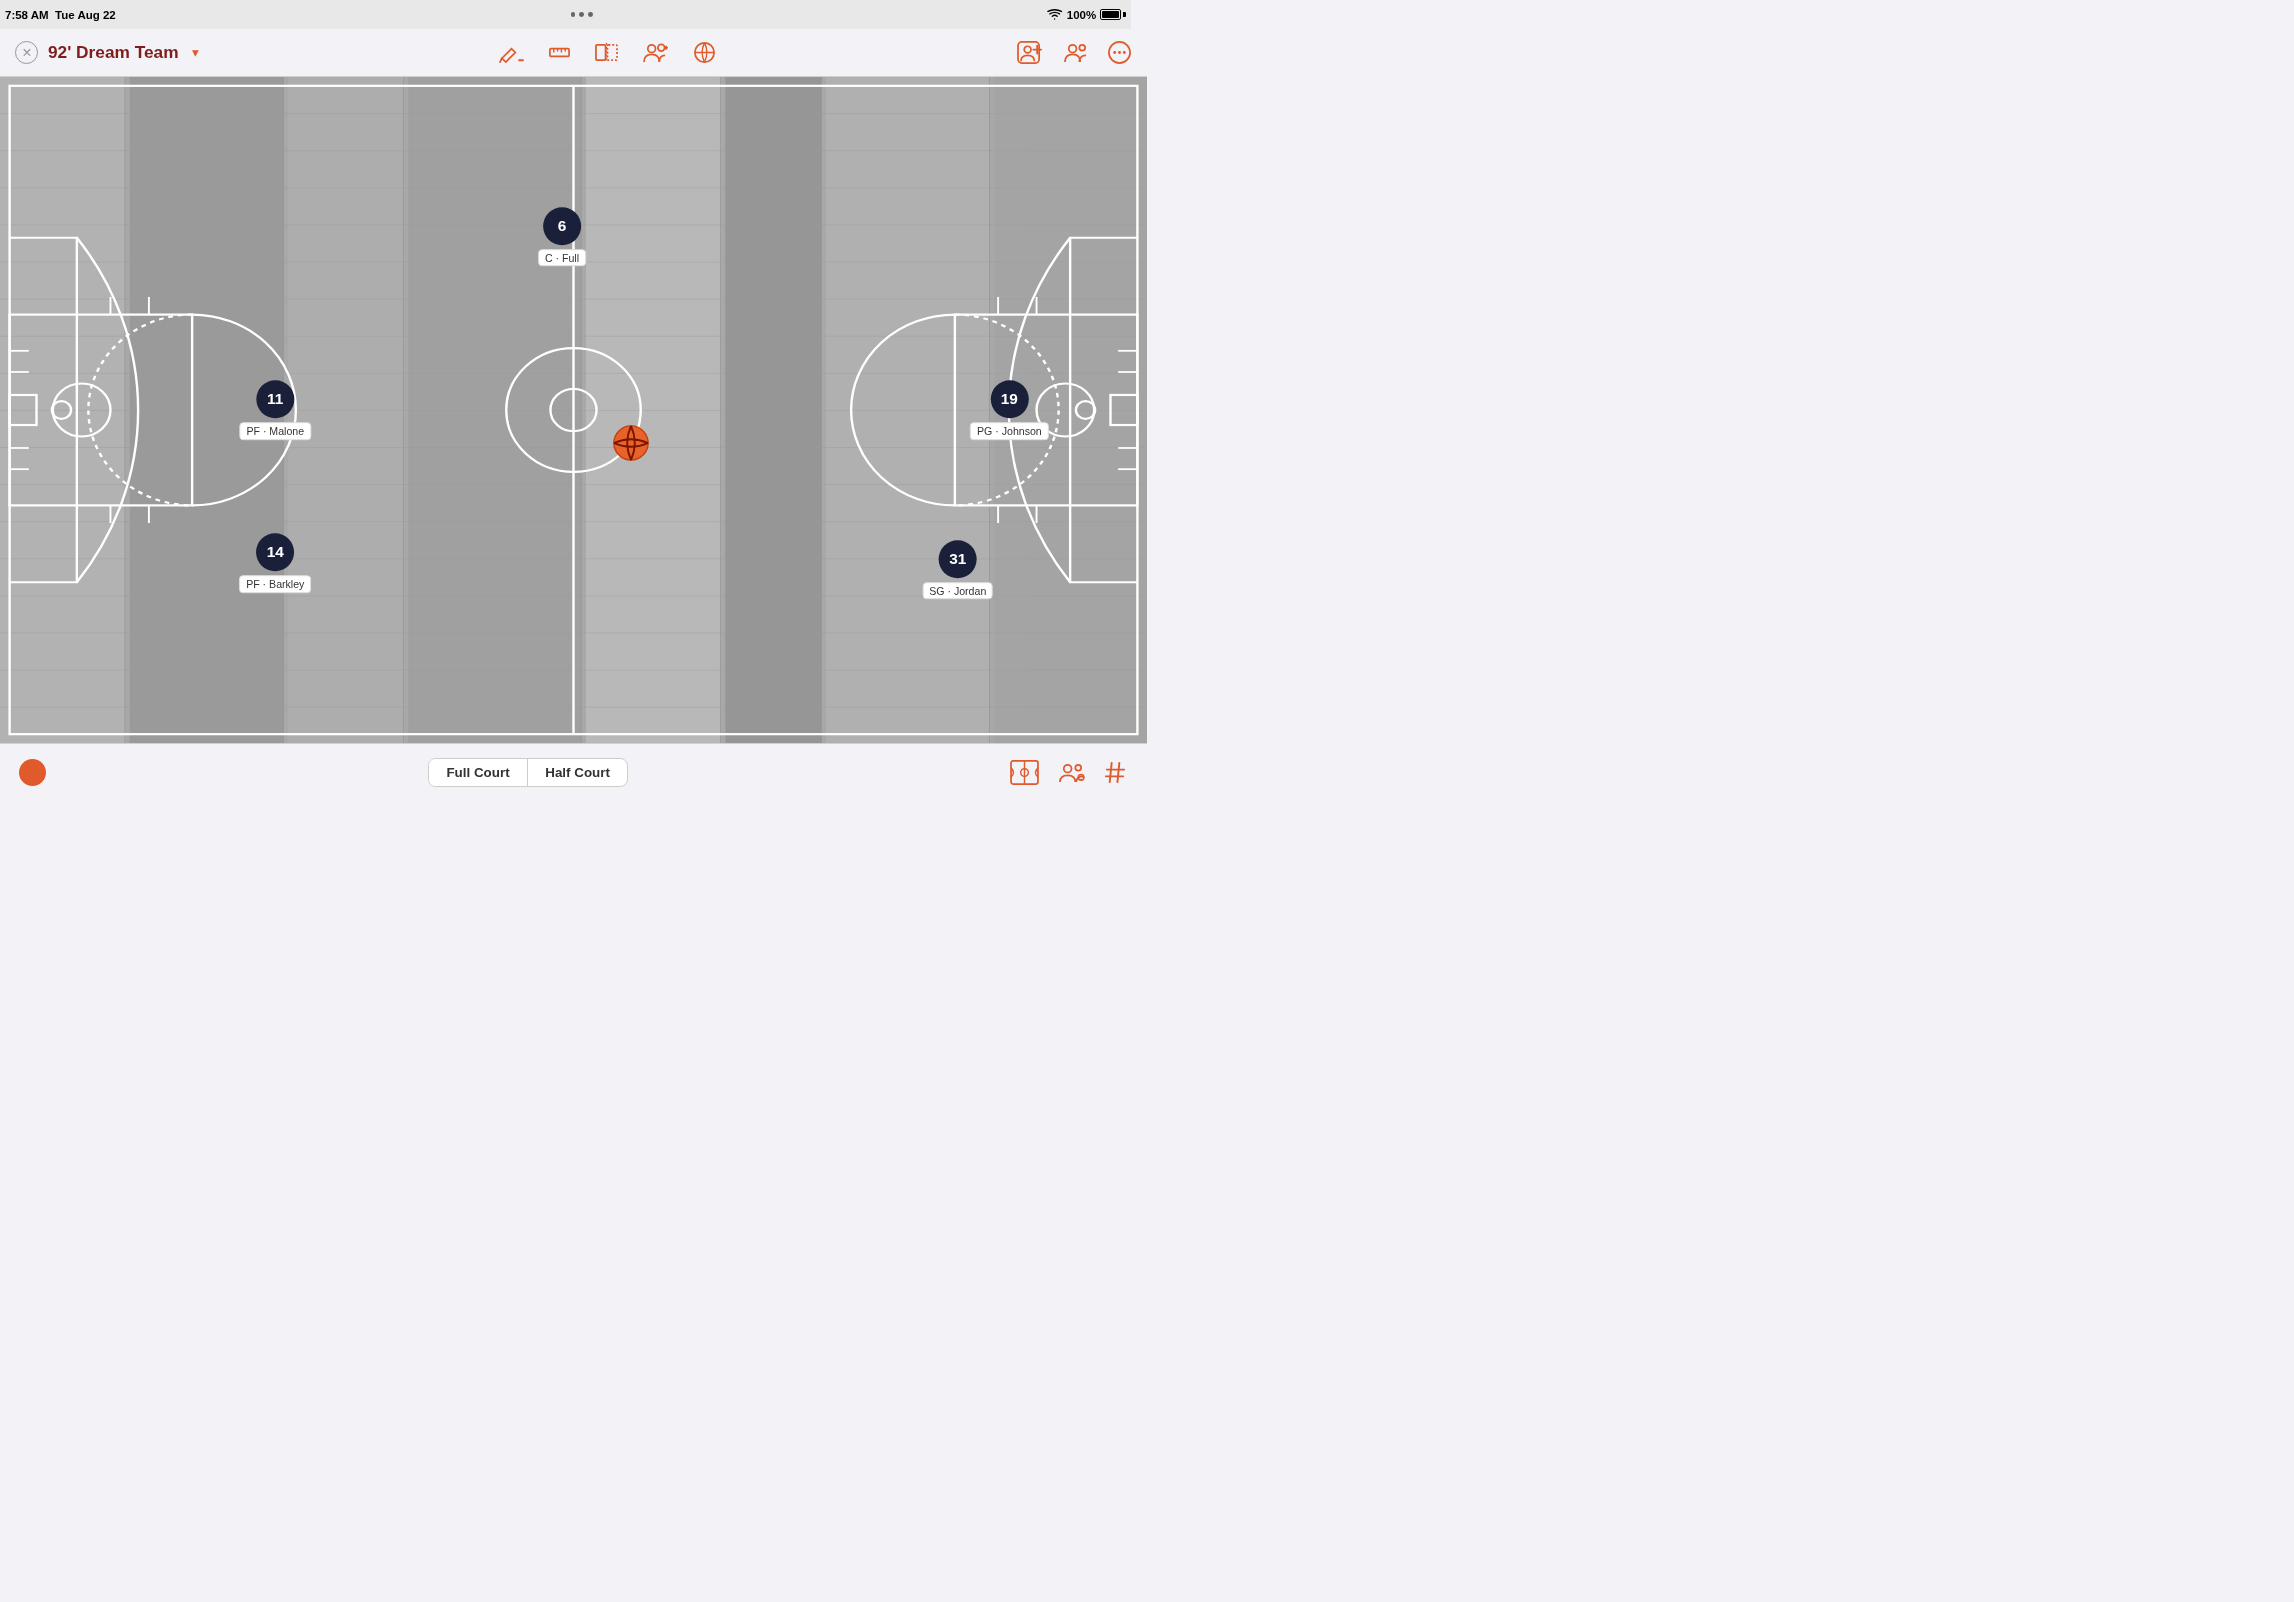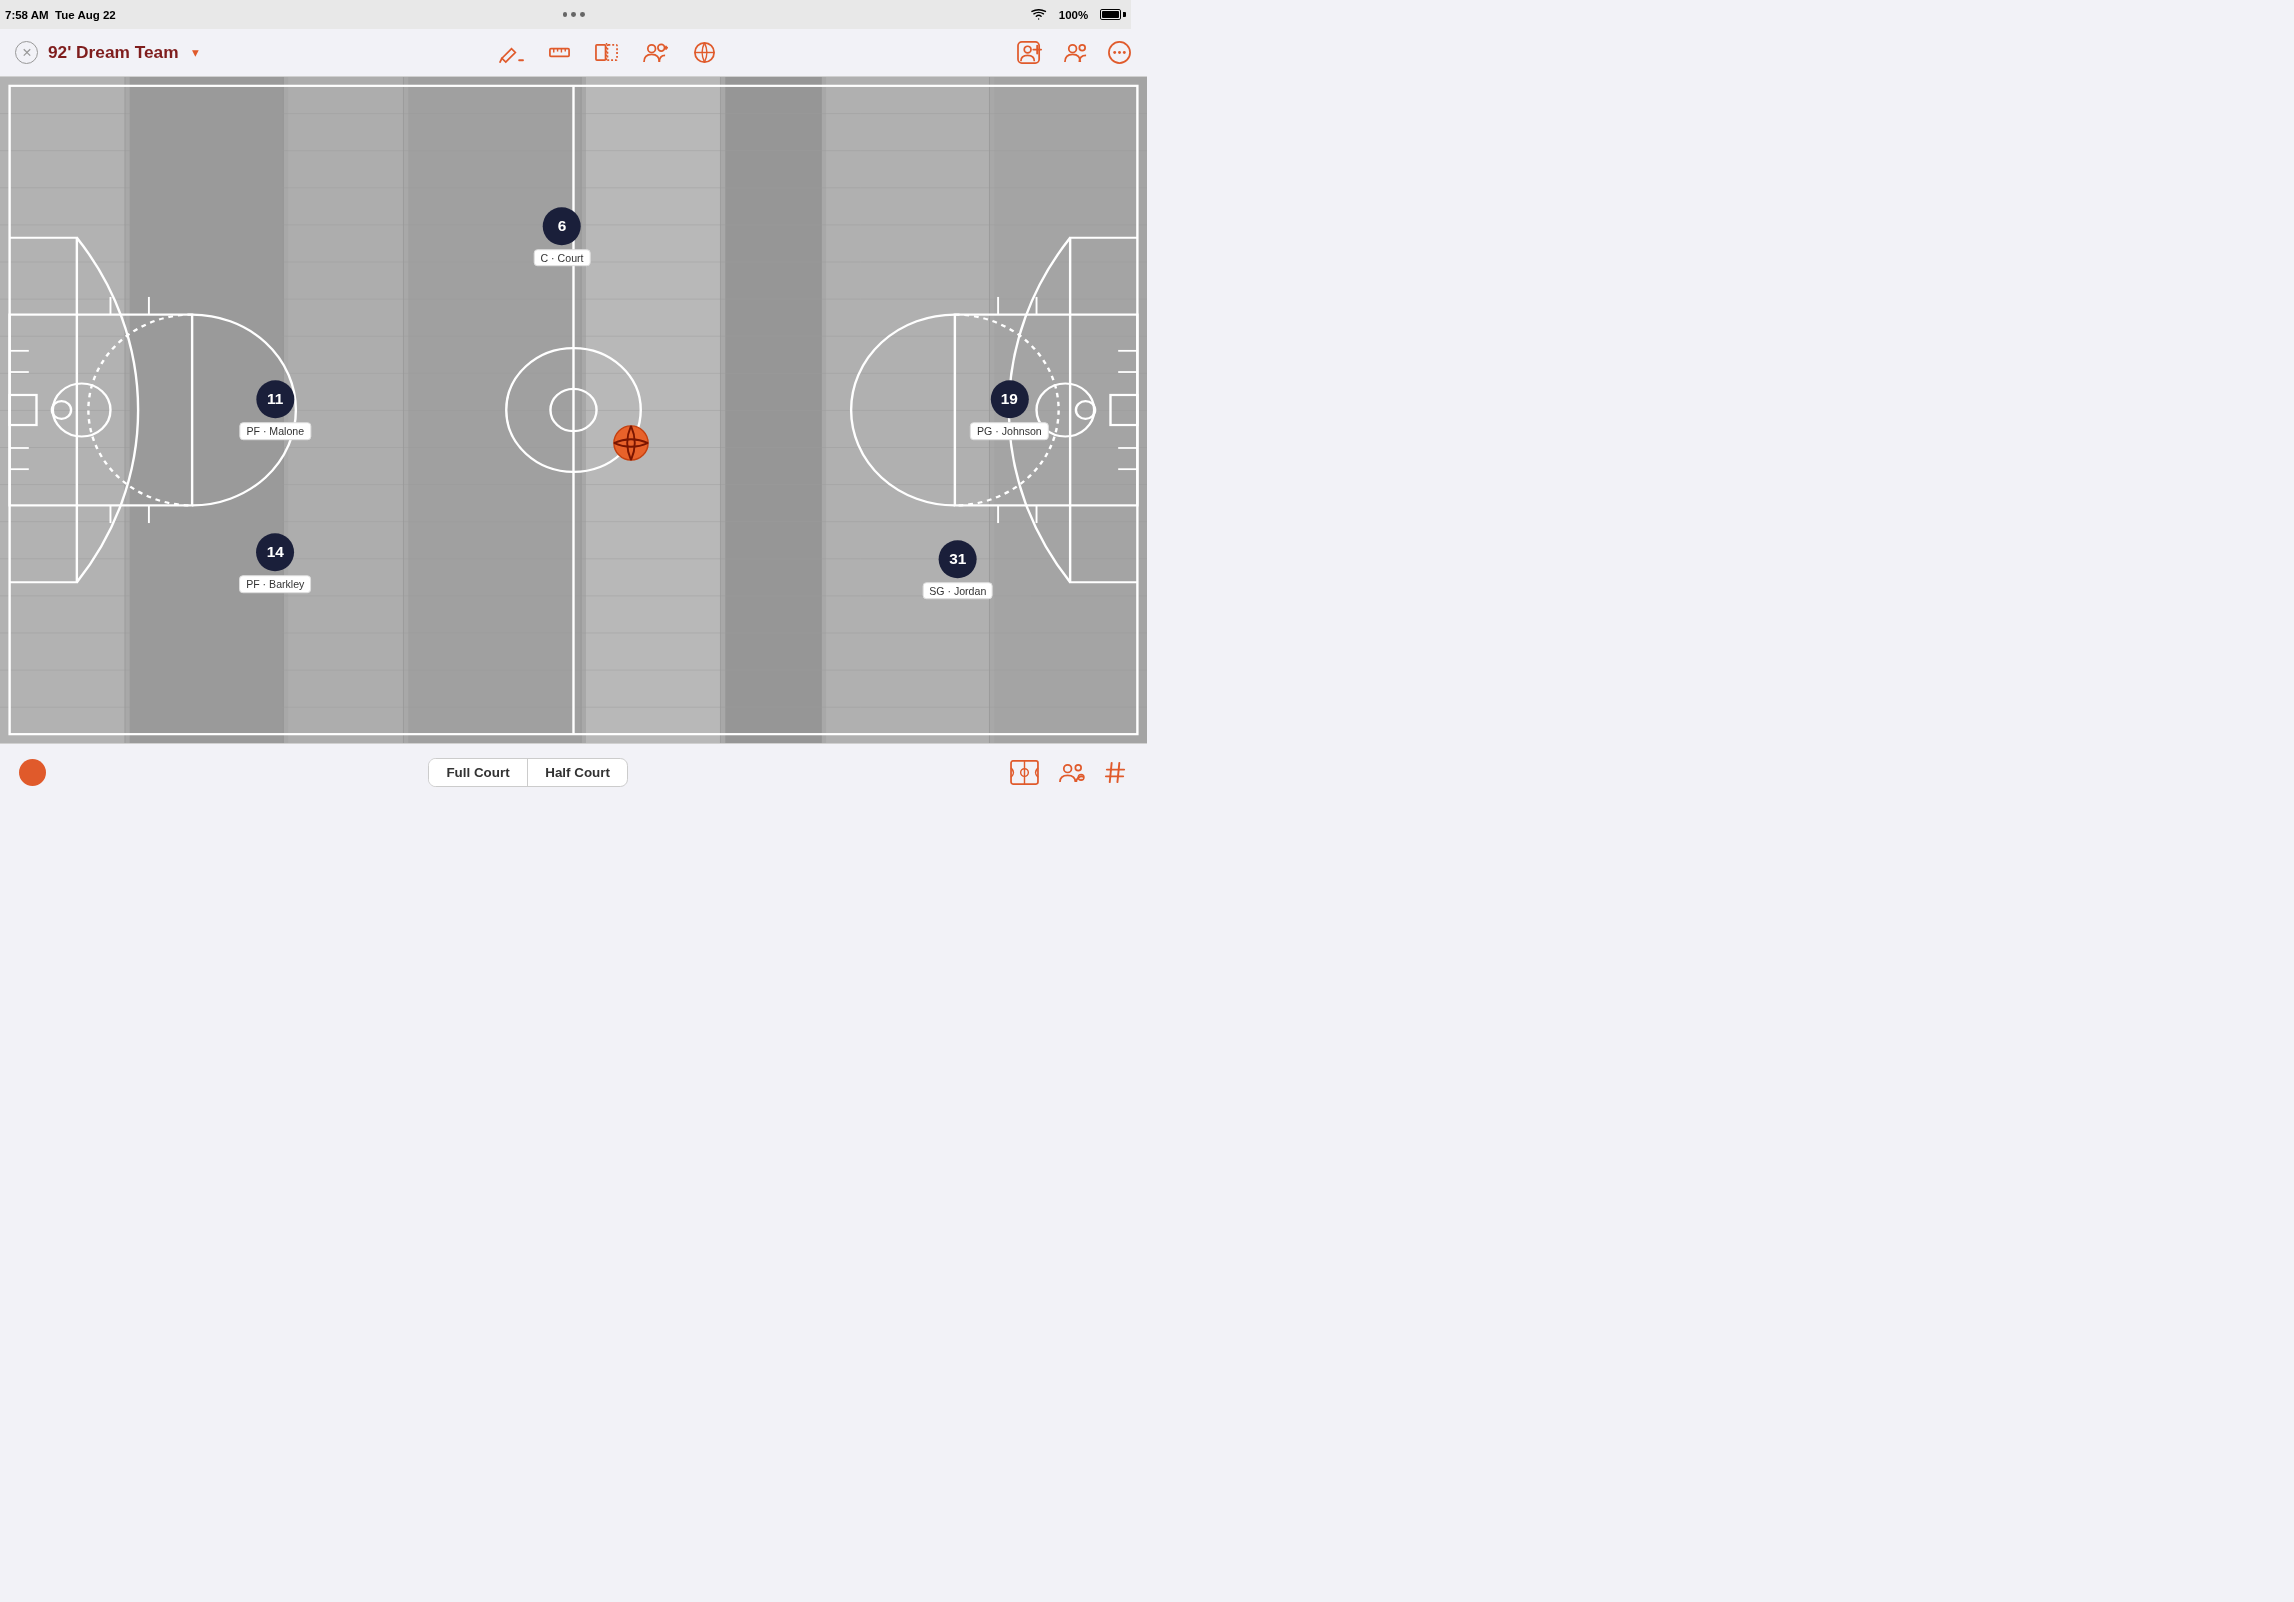--- a/index.html
+++ b/index.html
@@ -20,21 +20,21 @@
       background: #e8e8e8;
       display: flex;
       align-items: center;
       justify-content: space-between;
       padding: 0 5px;
       z-index: 100;
     }
     .status-left { font-size: 11.5px; font-weight: 600; color: #000; }
     .status-center { display: flex; gap: 3.8px; align-items: center; }
     .status-dot { width: 4.8px; height: 4.8px; border-radius: 50%; background: #666; }
-    .status-right { display: flex; align-items: center; gap: 12px; font-size: 11.5px; font-weight: 600; color: #000; }
+    .status-right { display: flex; align-items: center; gap: 4px; font-size: 11.5px; font-weight: 600; color: #000; }
 
     
     #nav-bar {
       position: absolute;
       top: 29px; left: 0; right: 0;
       height: 48px;
       background: #f2f2f7;
       display: flex;
       align-items: center;
       justify-content: space-between;
@@ -397,21 +397,21 @@
 
       <line x1="1184" y1="310" x2="1164" y2="310" stroke="white" stroke-width="2"></line>
       <line x1="1184" y1="334" x2="1164" y2="334" stroke="white" stroke-width="2"></line>
       <line x1="1184" y1="420" x2="1164" y2="420" stroke="white" stroke-width="2"></line>
       <line x1="1184" y1="444" x2="1164" y2="444" stroke="white" stroke-width="2"></line>
     </svg>
 
     <div id="players-container" style="position:absolute;top:0;left:0;width:100%;height:100%;">
     <div class="player" style="left: 49%; top: 24%;">
           <div class="player-circle">6</div>
-          <div class="player-label">C · Court</div>
+          <div class="player-label">C · Full</div>
         </div>
         <div class="player" style="left: 24%; top: 50%;">
           <div class="player-circle">11</div>
           <div class="player-label">PF · Malone</div>
         </div>
         <div class="player" style="left: 24%; top: 73%;">
           <div class="player-circle">14</div>
           <div class="player-label">PF · Barkley</div>
         </div>
         <div class="player" style="left: 88%; top: 50%;">

